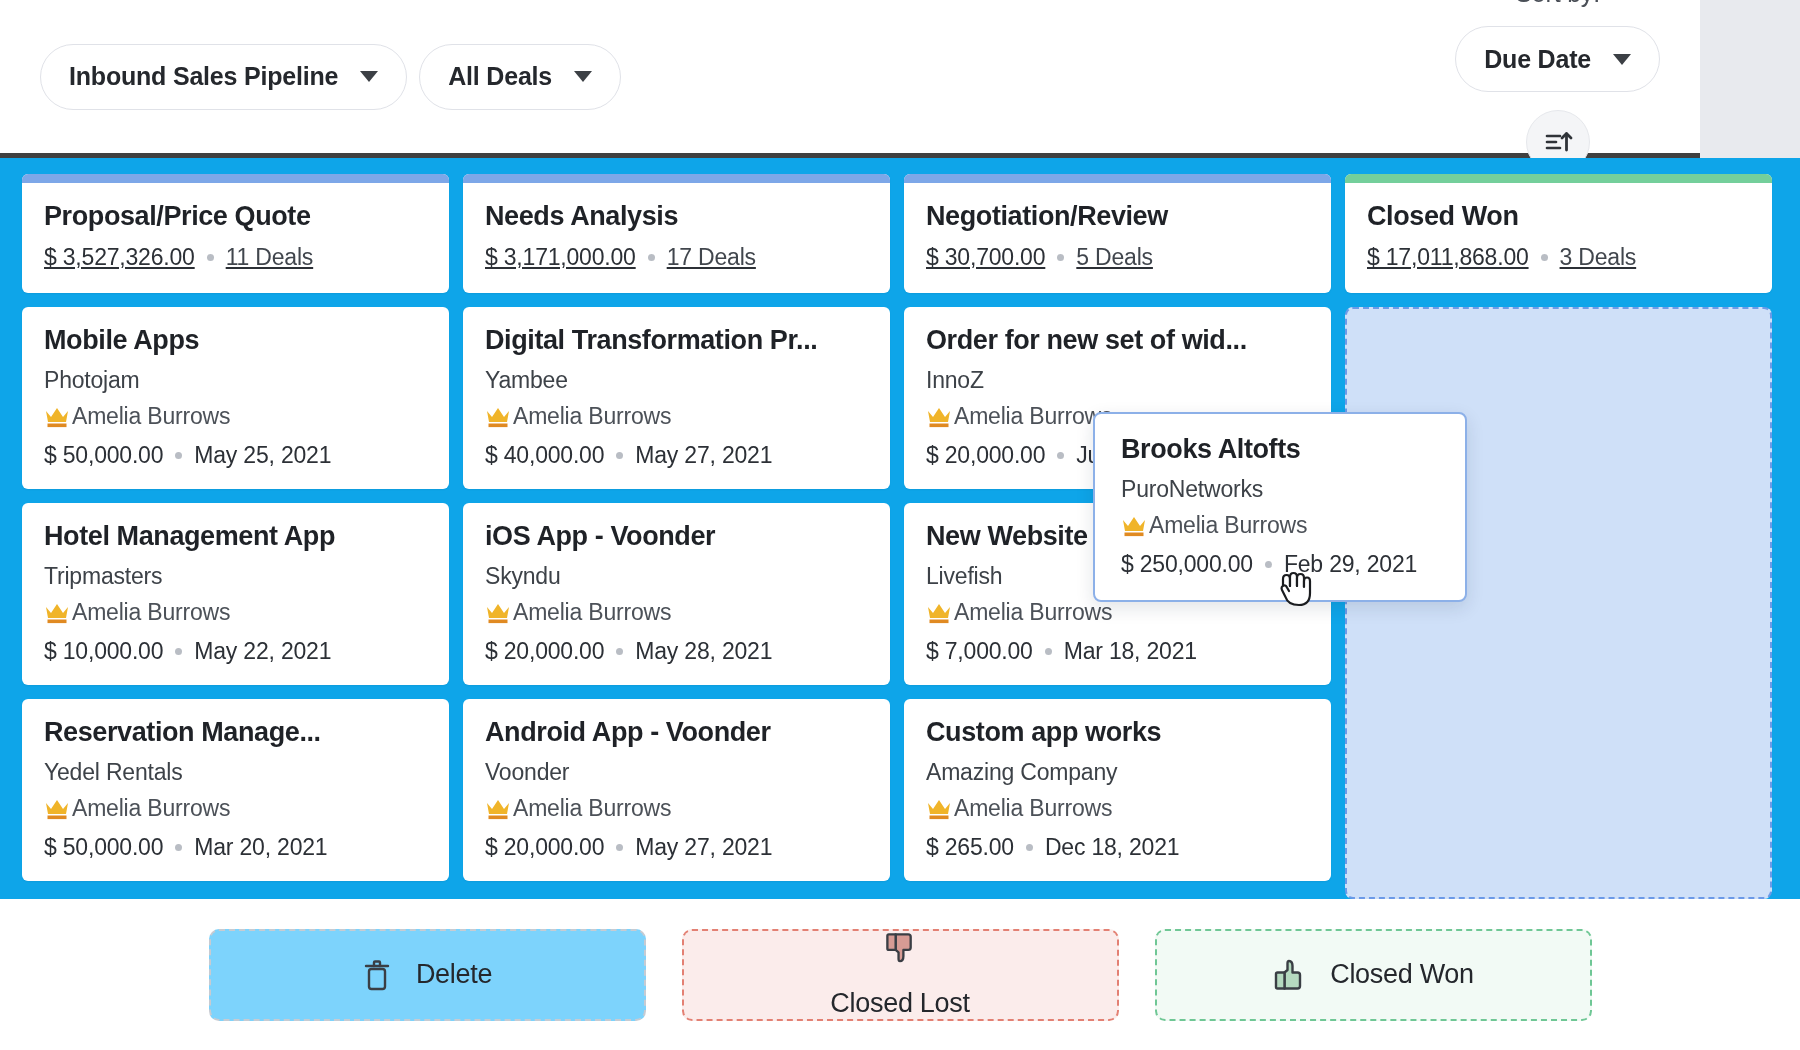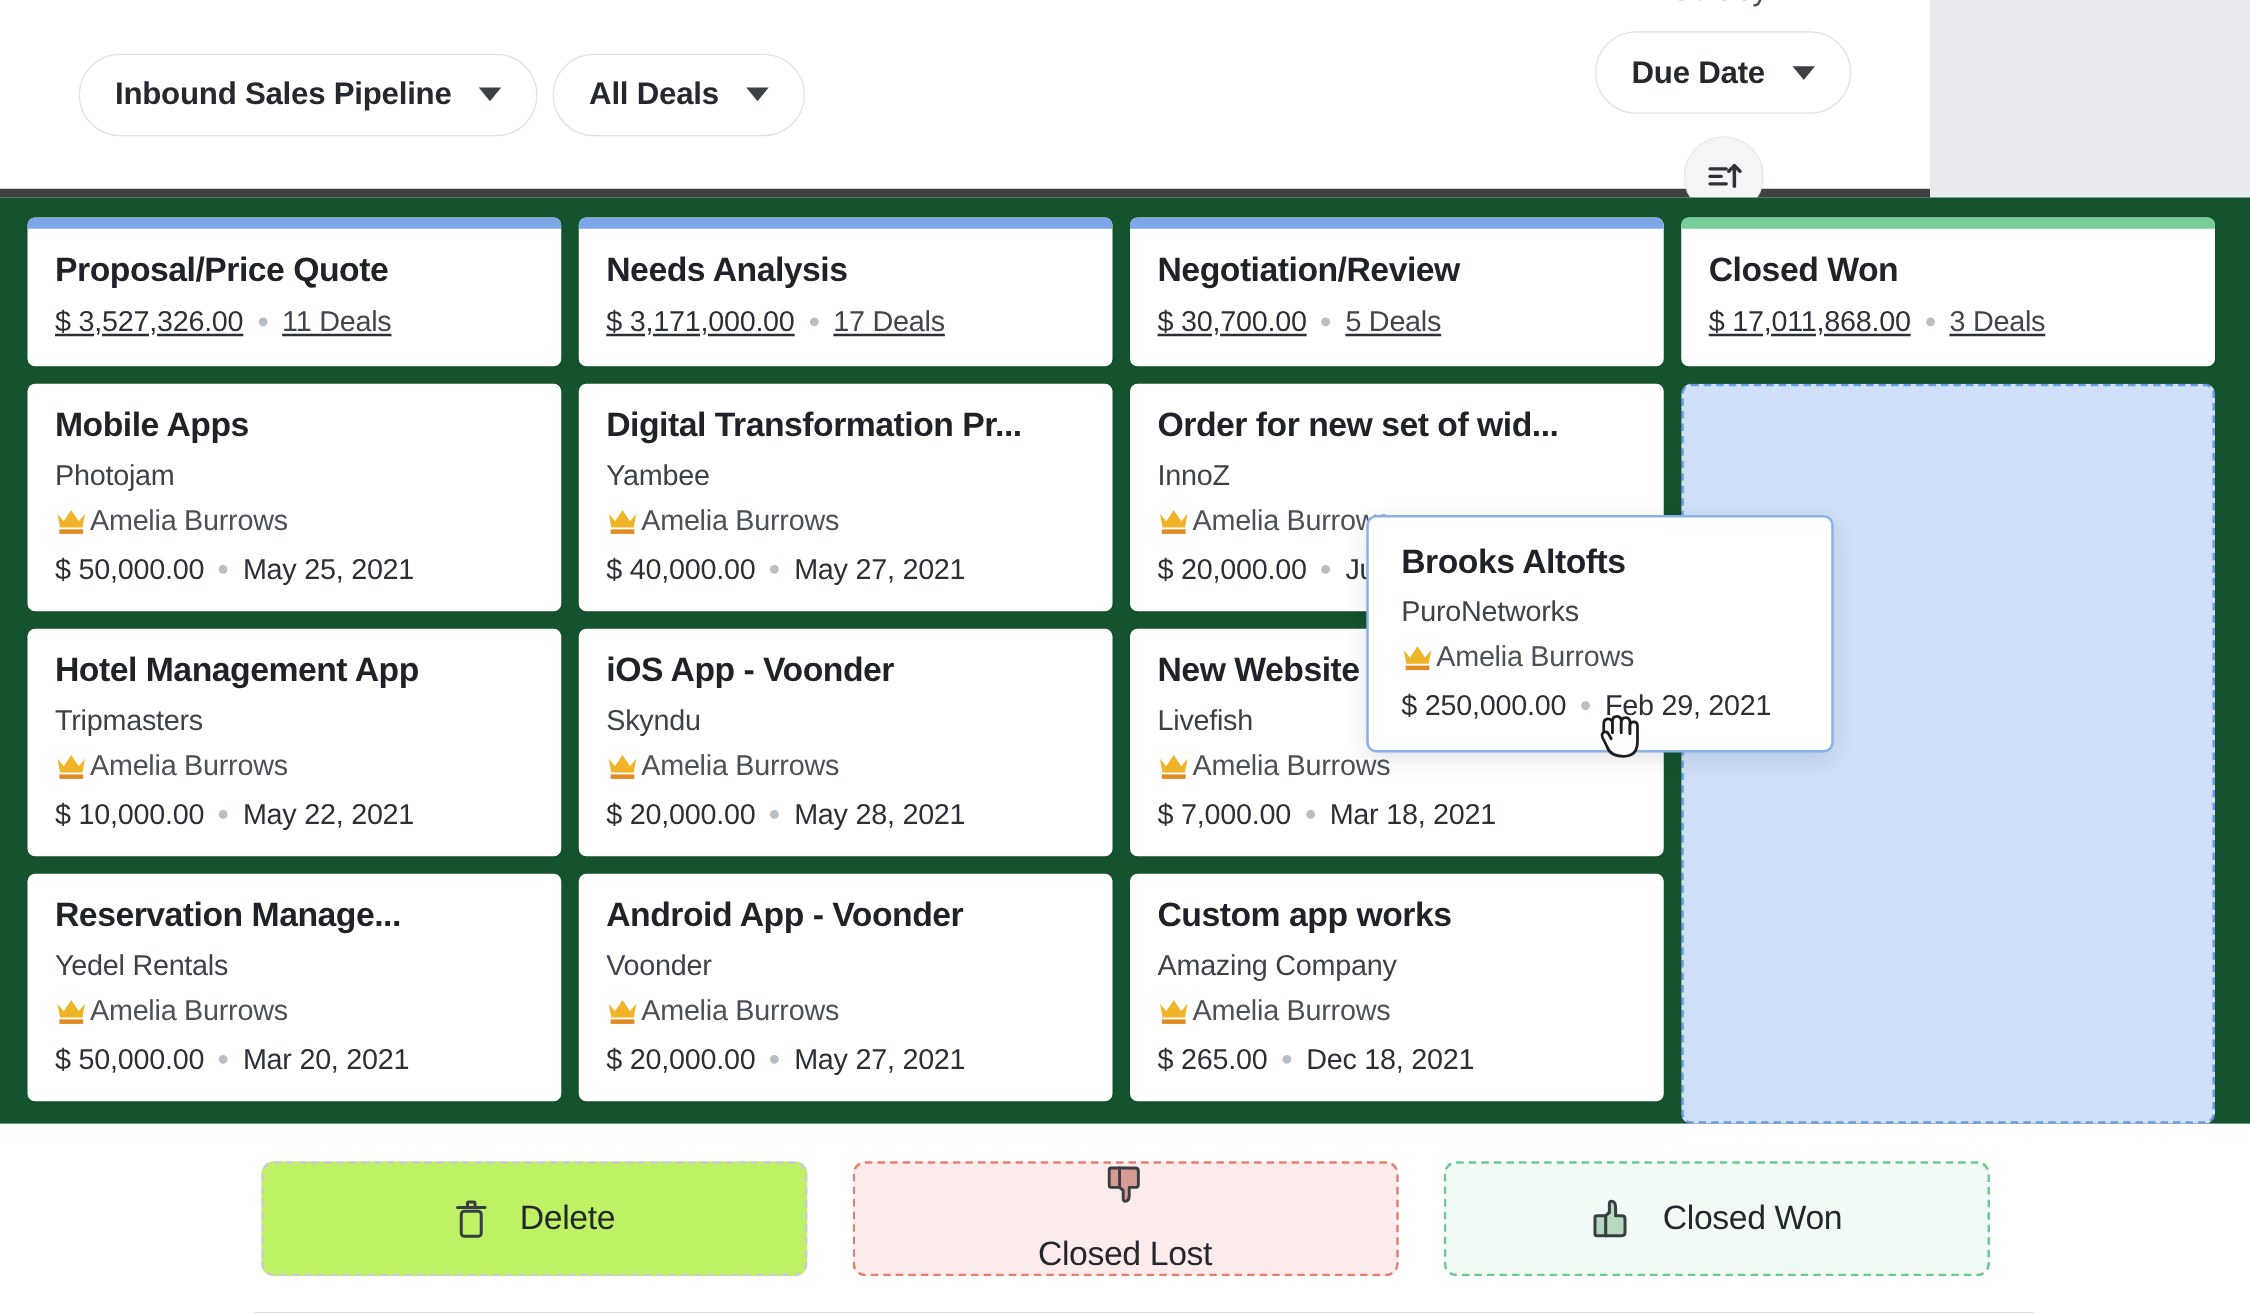--- a/index.html
+++ b/index.html
@@ -18,27 +18,27 @@
     width: 1800px;
     height: 1050px;
     background: #e8eaee;
     overflow: hidden;
   }
 
   
   .toolbar {
     position: absolute;
     top: 0; left: 0;
-    width: 1544px;
+    width: 1700px;
     height: 158px;
     background: #ffffff;
-    border-bottom: 7px solid #404040;
-    display: flex;
-    align-items: center;
-    padding: 0 63px;
+    border-bottom: 5px solid #404040;
+    display: flex;
+    align-items: center;
+    padding: 0 40px;
   }
   .toolbar-left { display: flex; align-items: center; gap: 12px; }
   .toolbar-right {
     margin-left: auto;
     display: flex;
     align-items: center;
     gap: 18px;
     flex-direction: column;
   }
 
@@ -83,21 +83,21 @@
     justify-content: center;
     cursor: pointer;
   }
 
   
   .board {
     position: absolute;
     top: 158px; left: 0;
     width: 1800px;
     height: 741px;
-    background: #14532d;
+    background: #0ea5e9;
     display: flex;
     gap: 14px;
     padding: 16px 0 0 22px;
     overflow: hidden;
   }
 
   .column {
     width: 427px;
     flex: 0 0 427px;
     display: flex;
@@ -258,21 +258,21 @@
     display: flex;
     align-items: center;
     justify-content: center;
     gap: 24px;
     font-size: 27px;
     letter-spacing: -0.3px;
     color: #24272c;
     cursor: pointer;
   }
   .action-btn.delete {
-    background: #bef264;
+    background: #7dd3fc;
     border: 2px dashed #c7cbd2;
   }
   .action-btn.lost {
     background: #fbeceb;
     border: 2px dashed #e38073;
     flex-direction: column;
   }
   .action-btn.won {
     background: #f2faf5;
     border: 2px dashed #6fc795;

